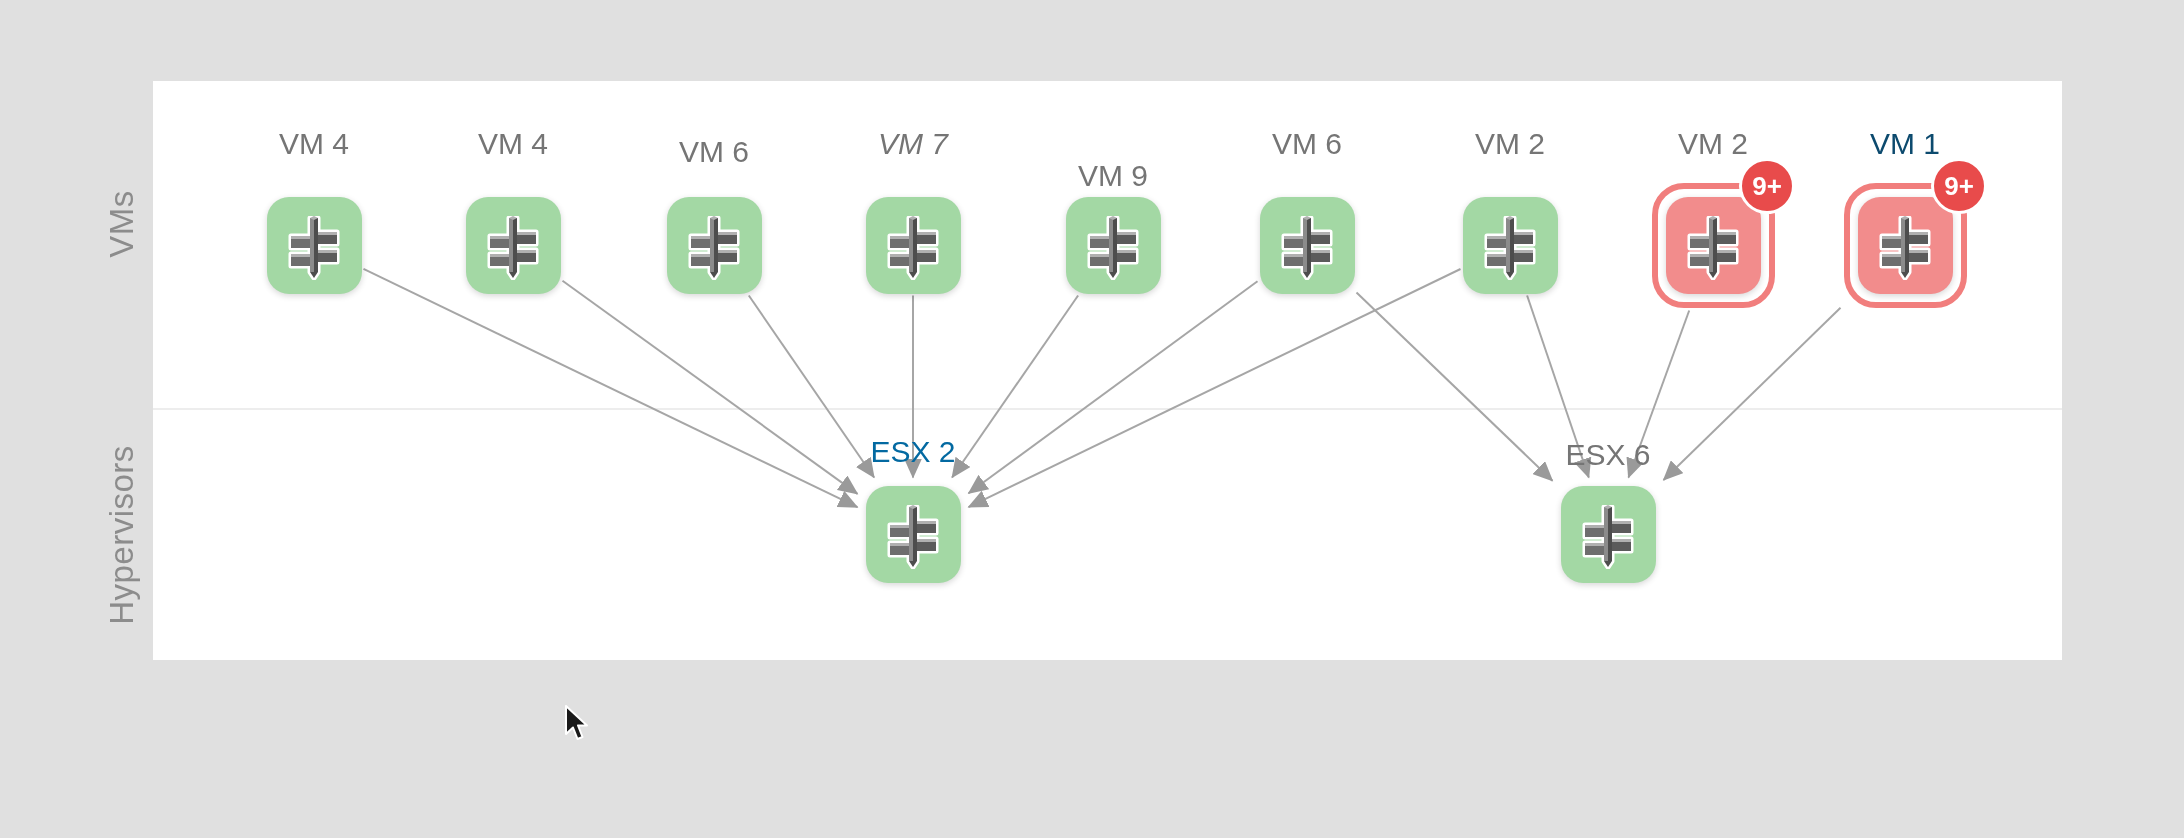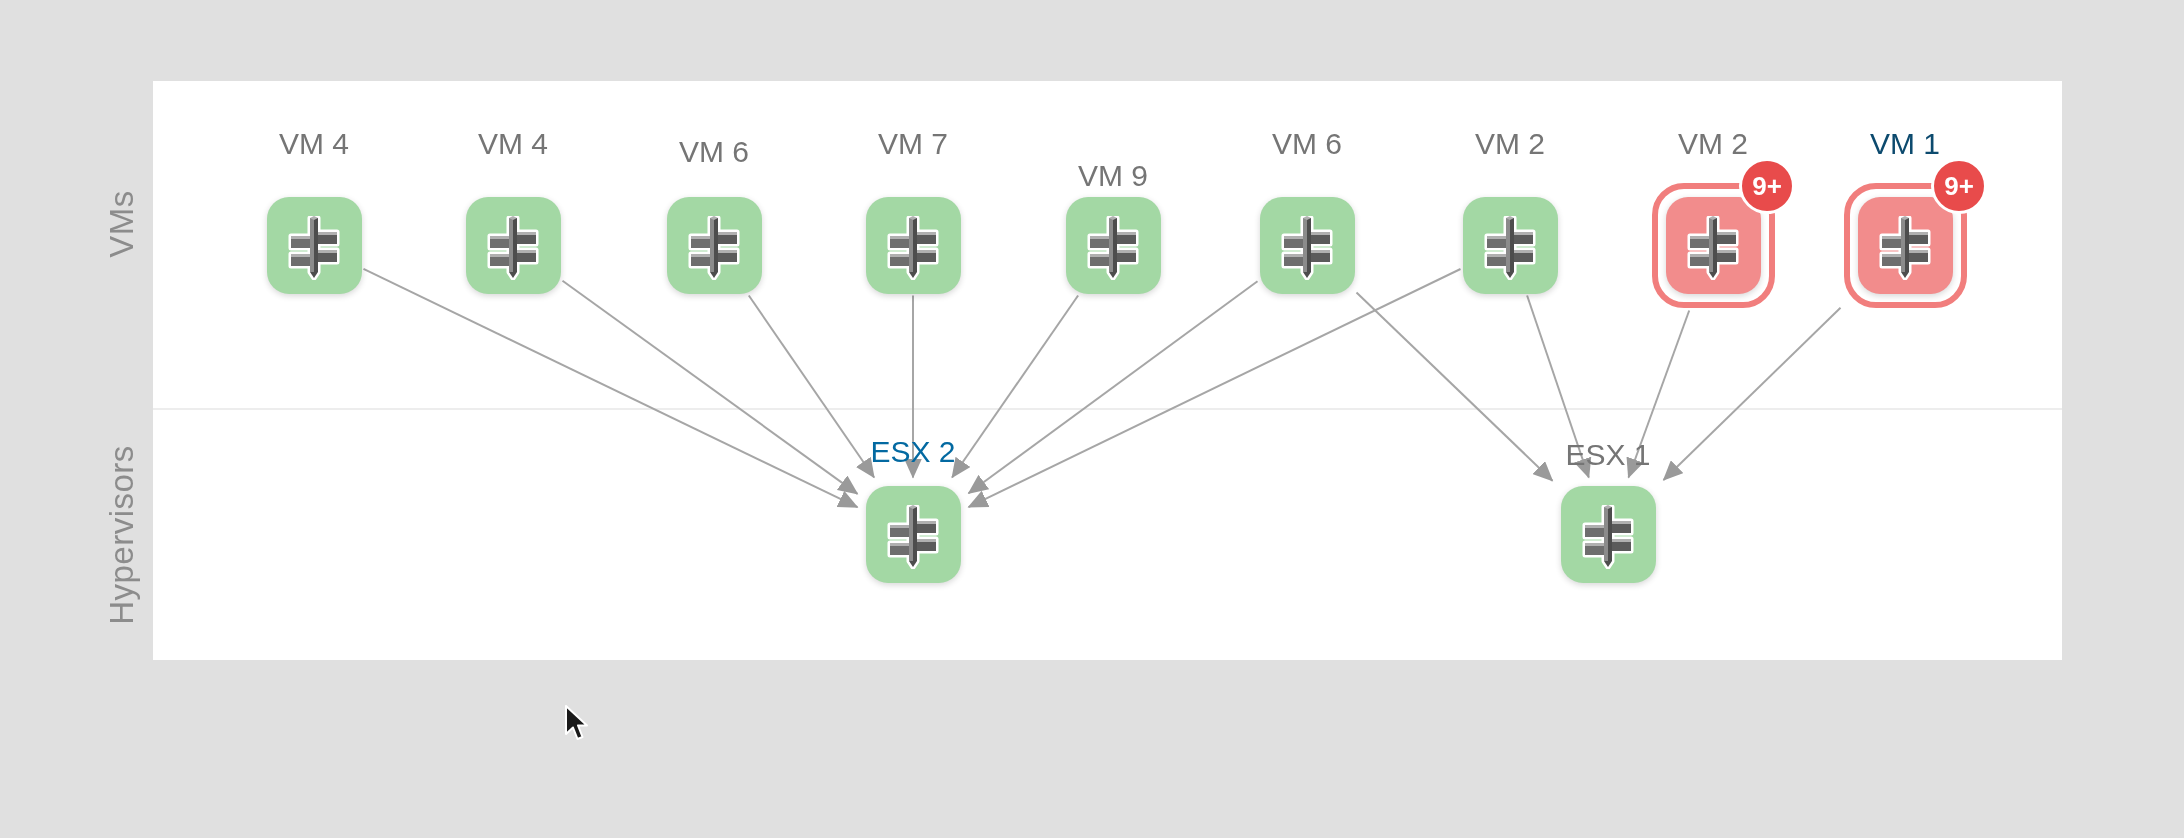--- a/index.html
+++ b/index.html
@@ -135,21 +135,21 @@
   <rect x="31" y="16" width="19" height="3" fill="#b0b0b0"></rect>
   <rect x="31" y="19" width="19" height="9" fill="#5b5b5b"></rect>
   <rect x="31" y="34" width="19" height="3" fill="#b0b0b0"></rect>
   <rect x="31" y="37" width="19" height="9" fill="#5b5b5b"></rect>
   <rect x="23" y="2" width="4" height="54" fill="#8b8b8b"></rect>
   <rect x="27" y="2" width="4" height="54" fill="#4d4d4d"></rect>
   <polygon points="23,2 27,0 31,2 27,4" fill="#b0b0b0"></polygon>
   <polygon points="23,56 31,56 27,62" fill="#4d4d4d"></polygon>
   </svg>
       </div>
-      <div class="node-label" style="left: 913px; top: 144px; color: rgb(117, 117, 117);">VM 7</div>
+      <div class="node-label" style="left: 913px; top: 144px; color: rgb(117, 117, 117); font-style: italic;">VM 7</div>
       <div class="node" style="left: 1065.5px; top: 196.5px; background: rgb(163, 216, 164); --ring: #f17e7d;">
         <svg width="54" height="64" viewBox="0 0 54 64" style="margin-top:6px">
   <path d="M23,2 L27,0 L31,2 L31,16 L50,16 L50,28 L31,28 L31,34 L50,34 L50,46 L31,46 L31,56 L27,62 L23,56 L23,50 L4,50 L4,38 L23,38 L23,32 L4,32 L4,20 L23,20 Z" fill="#ffffff" stroke="#ffffff" stroke-width="5" stroke-linejoin="round"></path>
   <rect x="4" y="20" width="19" height="3" fill="#b0b0b0"></rect>
   <rect x="4" y="23" width="19" height="9" fill="#6e6e6e"></rect>
   <rect x="4" y="38" width="19" height="3" fill="#b0b0b0"></rect>
   <rect x="4" y="41" width="19" height="9" fill="#6e6e6e"></rect>
   <rect x="31" y="16" width="19" height="3" fill="#b0b0b0"></rect>
   <rect x="31" y="19" width="19" height="9" fill="#5b5b5b"></rect>
   <rect x="31" y="34" width="19" height="3" fill="#b0b0b0"></rect>
@@ -263,19 +263,19 @@
   <rect x="31" y="16" width="19" height="3" fill="#b0b0b0"></rect>
   <rect x="31" y="19" width="19" height="9" fill="#5b5b5b"></rect>
   <rect x="31" y="34" width="19" height="3" fill="#b0b0b0"></rect>
   <rect x="31" y="37" width="19" height="9" fill="#5b5b5b"></rect>
   <rect x="23" y="2" width="4" height="54" fill="#8b8b8b"></rect>
   <rect x="27" y="2" width="4" height="54" fill="#4d4d4d"></rect>
   <polygon points="23,2 27,0 31,2 27,4" fill="#b0b0b0"></polygon>
   <polygon points="23,56 31,56 27,62" fill="#4d4d4d"></polygon>
   </svg>
       </div>
-      <div class="node-label" style="left: 1608px; top: 455px; color: rgb(117, 117, 117);">ESX 1</div>
+      <div class="node-label" style="left: 1608px; top: 455px; color: rgb(117, 117, 117);">ESX 6</div>
     </div>
 
   <svg id="cursor" width="26" height="38" viewBox="0 0 26 38" style="left: 565px; top: 705px;">
     <path d="M1,1 L1,29 L8,22.5 L12.5,34 L17.5,32 L13,20.5 L22,20.5 Z" fill="#1a1a1a" stroke="#ffffff" stroke-width="2" stroke-linejoin="round"></path>
   </svg>
 </div>
 
 </body></html>

